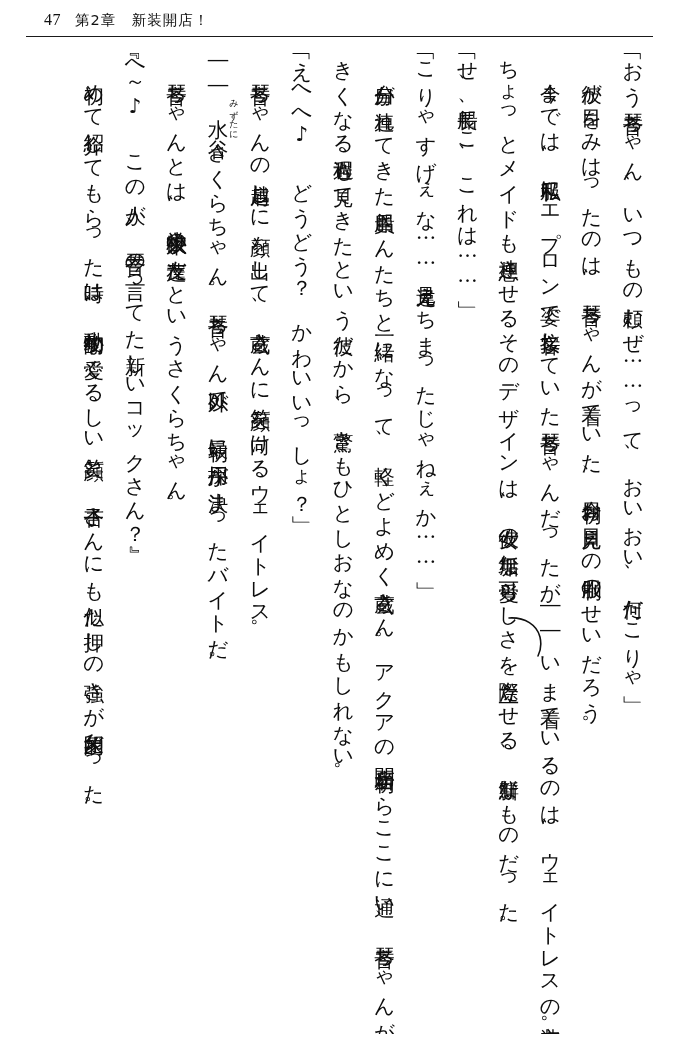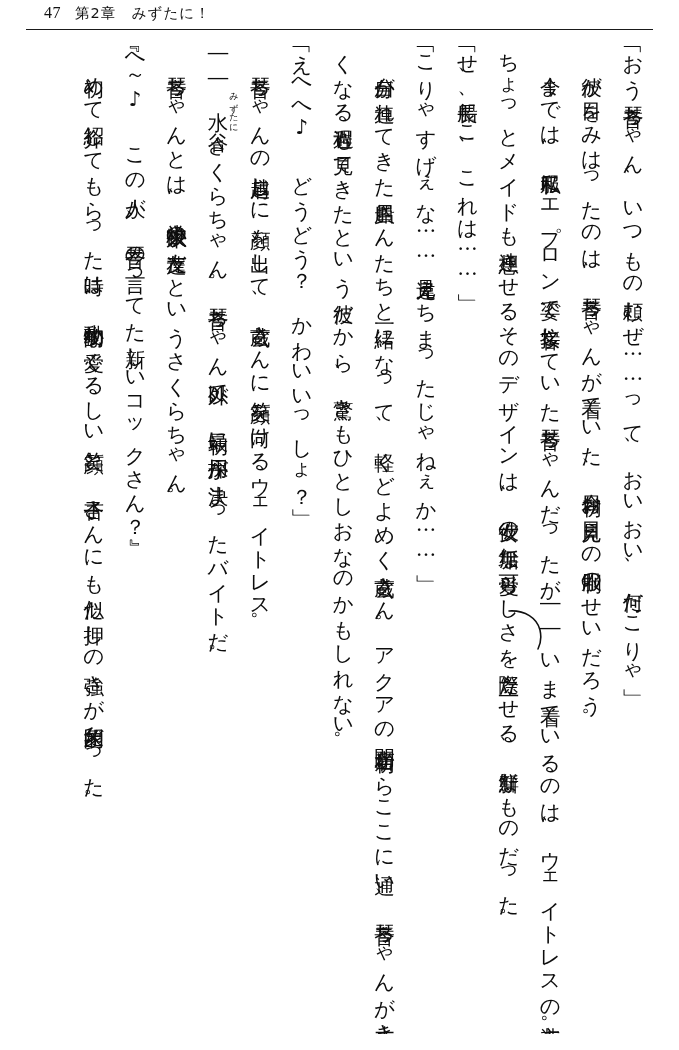--- a/index.html
+++ b/index.html
@@ -13,21 +13,21 @@
     font-family: "Liberation Serif", "DejaVu Serif", serif;
     color: #111111;
     overflow: hidden;
     position: relative;
   }
   .page {
     position: relative;
     width: 679px;
     height: 1050px;
     box-sizing: border-box;
-    padding: 0 20px 16px 20px;
+    padding: 7px 20px 16px 20px;
     display: flex;
     flex-direction: column;
     justify-content: space-between;
   }
   
   .header {
     height: 26px;
     display: flex;
     align-items: center;
     gap: 14px;
@@ -102,21 +102,21 @@
     pointer-events: none;
   }
 </style>
 </head>
 <body>
 
 <div class="page">
 
   <div class="header">
     <span class="pagenum">47</span>
-    <span class="chapter">第2章　みずたに！</span>
+    <span class="chapter">第2章　新装開店！</span>
   </div>
 
   <div class="rule"></div>
 
   <div class="body-wrap">
     <div class="vtext">
       <p>「おう琴音ちゃん、いつもの頼むぜ……って、おいおい、何だこりゃ」</p>
       <p class="ind">彼が目をみはったのは、琴音ちゃんが着ていた、今日初お目見えの制服のせいだろう。</p>
       <p class="ind">今までは、私服にエプロン姿で接客していた琴音ちゃんだったが――いま着ているのは、ウェイトレスの衣装。ちょっとメイドも連想させるそのデザインは、彼女の無垢な可愛らしさを際立たせる、新鮮なものだった。</p>
       <p>「せ、船長、こ、これは……」</p>

